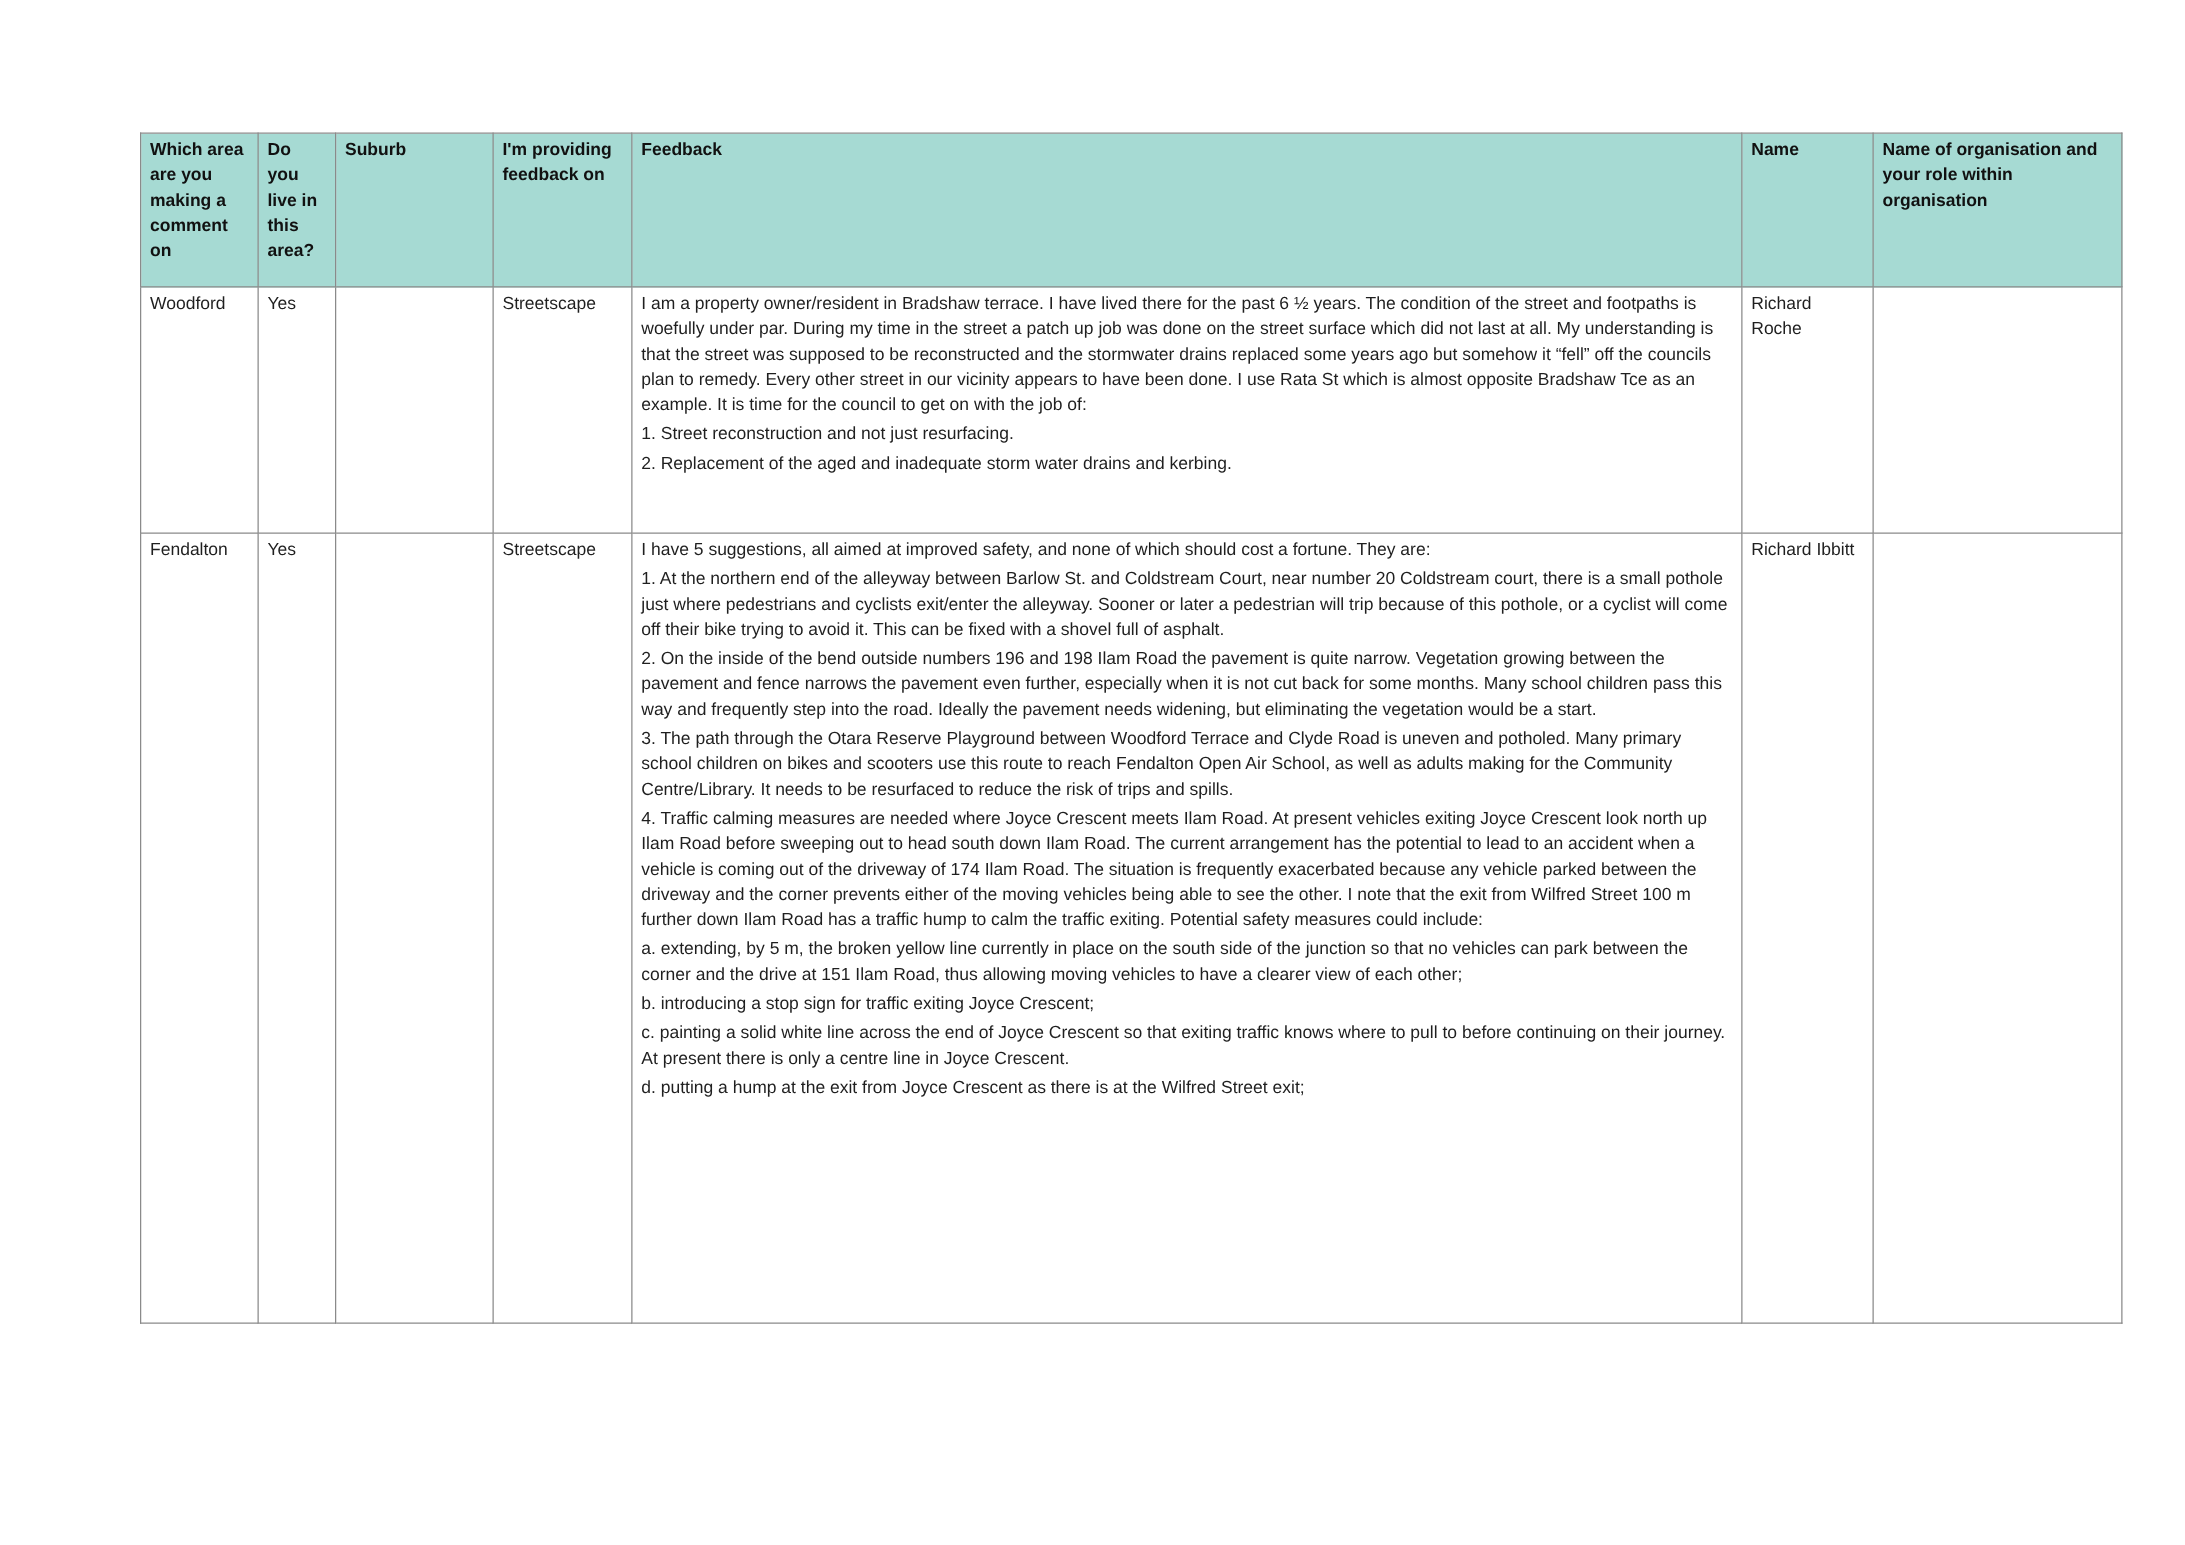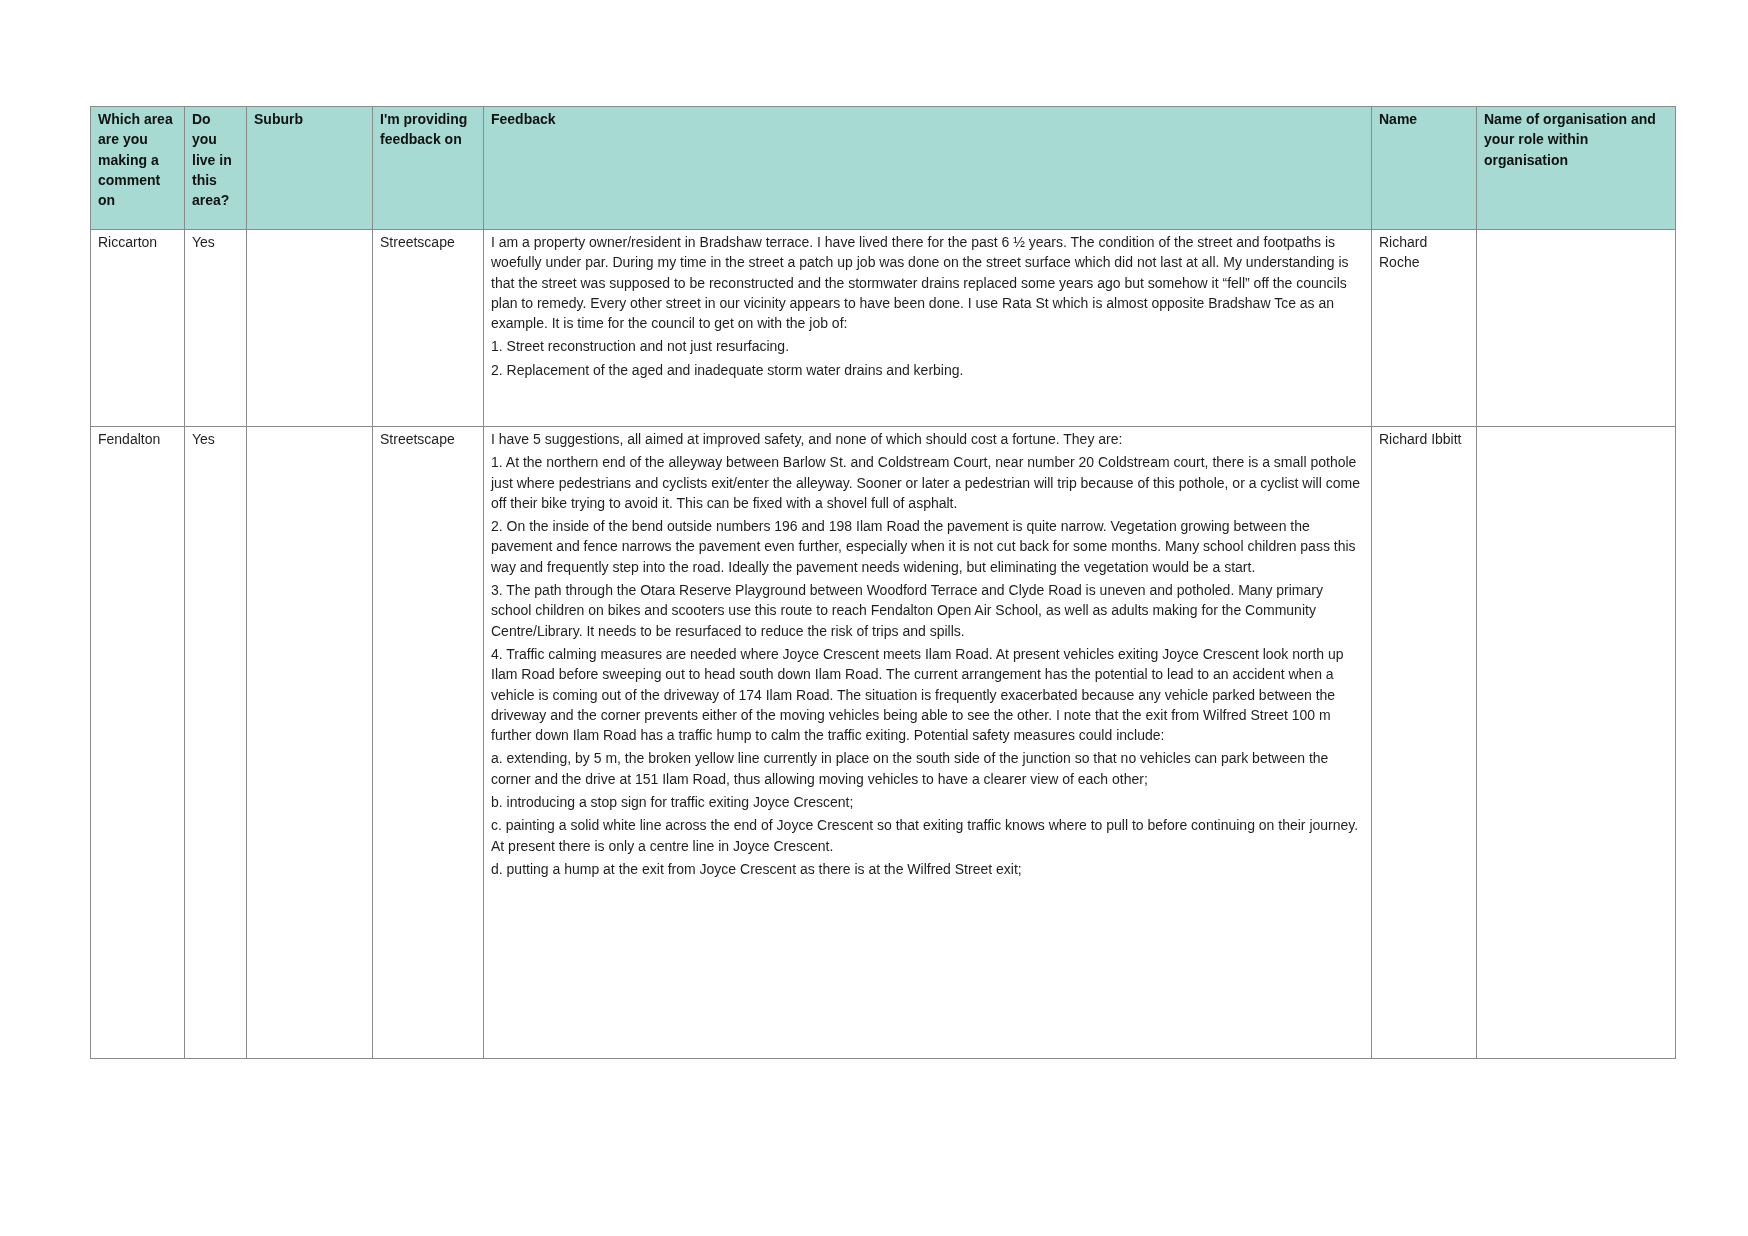--- a/index.html
+++ b/index.html
@@ -1,17 +1,17 @@
 <!DOCTYPE html>
 <html><head>
   <meta charset="utf-8">
   <style>
     html, body { margin: 0; padding: 0; background: #ffffff; }
     body { width: 1748px; height: 1236px; position: relative; overflow: hidden; }
-    .page { position: absolute; left: 90px; top: 106px; }
+    .page { position: absolute; left: 112px; top: 106px; }
     table.feedback {
       border-collapse: collapse;
       table-layout: fixed;
       width: 1585px;
       font-family: "Liberation Sans", sans-serif;
       font-size: 14px;
       line-height: 20.3px;
       color: #1f1f1f;
     }
     table.feedback td, table.feedback th {
@@ -62,21 +62,21 @@
         <th>Do you live in this area?</th>
         <th>Suburb</th>
         <th>I'm providing feedback on</th>
         <th>Feedback</th>
         <th>Name</th>
         <th>Name of organisation and your role within organisation</th>
       </tr>
     </thead>
     <tbody>
       <tr class="row-2">
-        <td>Riccarton</td>
+        <td>Woodford</td>
         <td>Yes</td>
         <td></td>
         <td class="topic-cell">Streetscape</td>
         <td class="fb">
             <p class="para">I am a property owner/resident in Bradshaw terrace. I have lived there for the past 6 ½ years. The condition of the street and footpaths is woefully under par. During my time in the street a patch up job was done on the street surface which did not last at all. My understanding is that the street was supposed to be reconstructed and the stormwater drains replaced some years ago but somehow it “fell” off the councils plan to remedy. Every other street in our vicinity appears to have been done. I use Rata St which is almost opposite Bradshaw Tce as an example. It is time for the council to  get on with the job of:</p>
             <p class="para">1. Street reconstruction and not just resurfacing.</p>
             <p class="para">2. Replacement of the aged and inadequate storm water drains and kerbing.</p>
           </td>
         <td>Richard Roche</td>
         <td></td>

